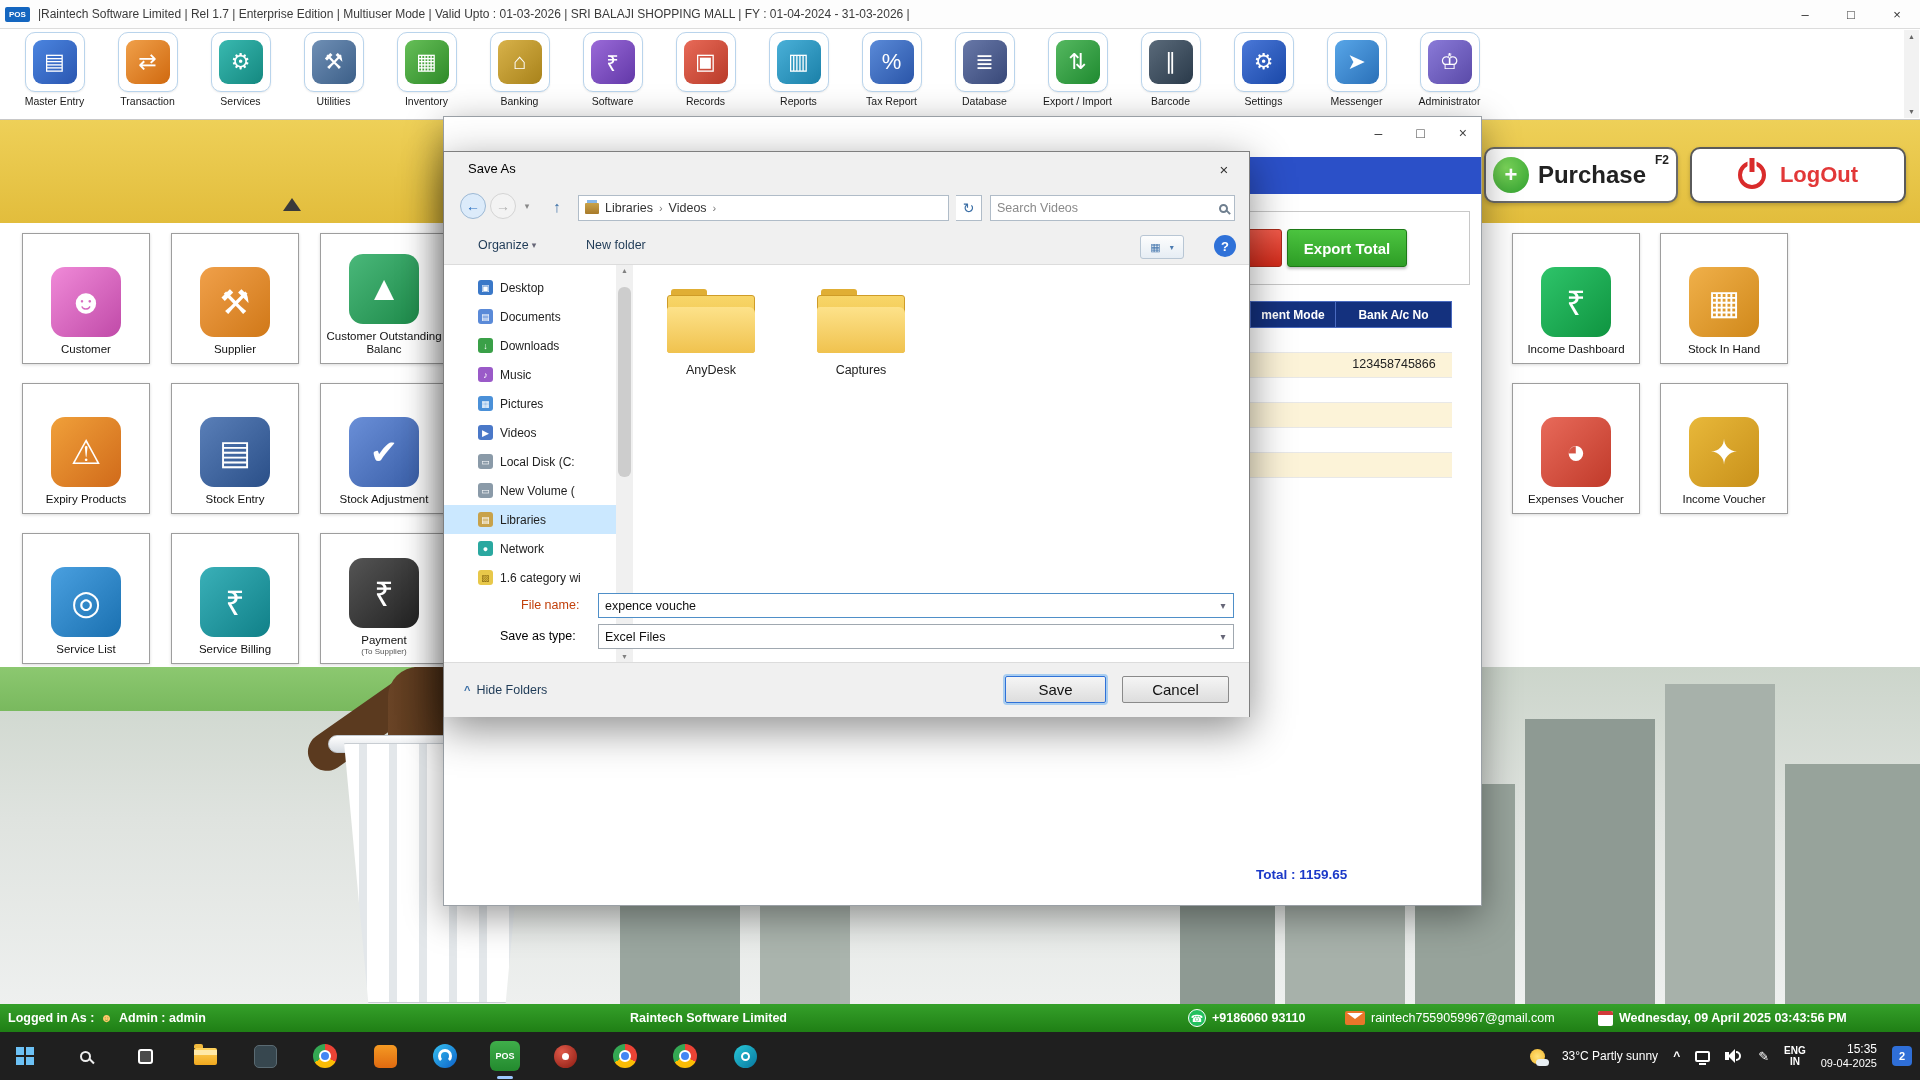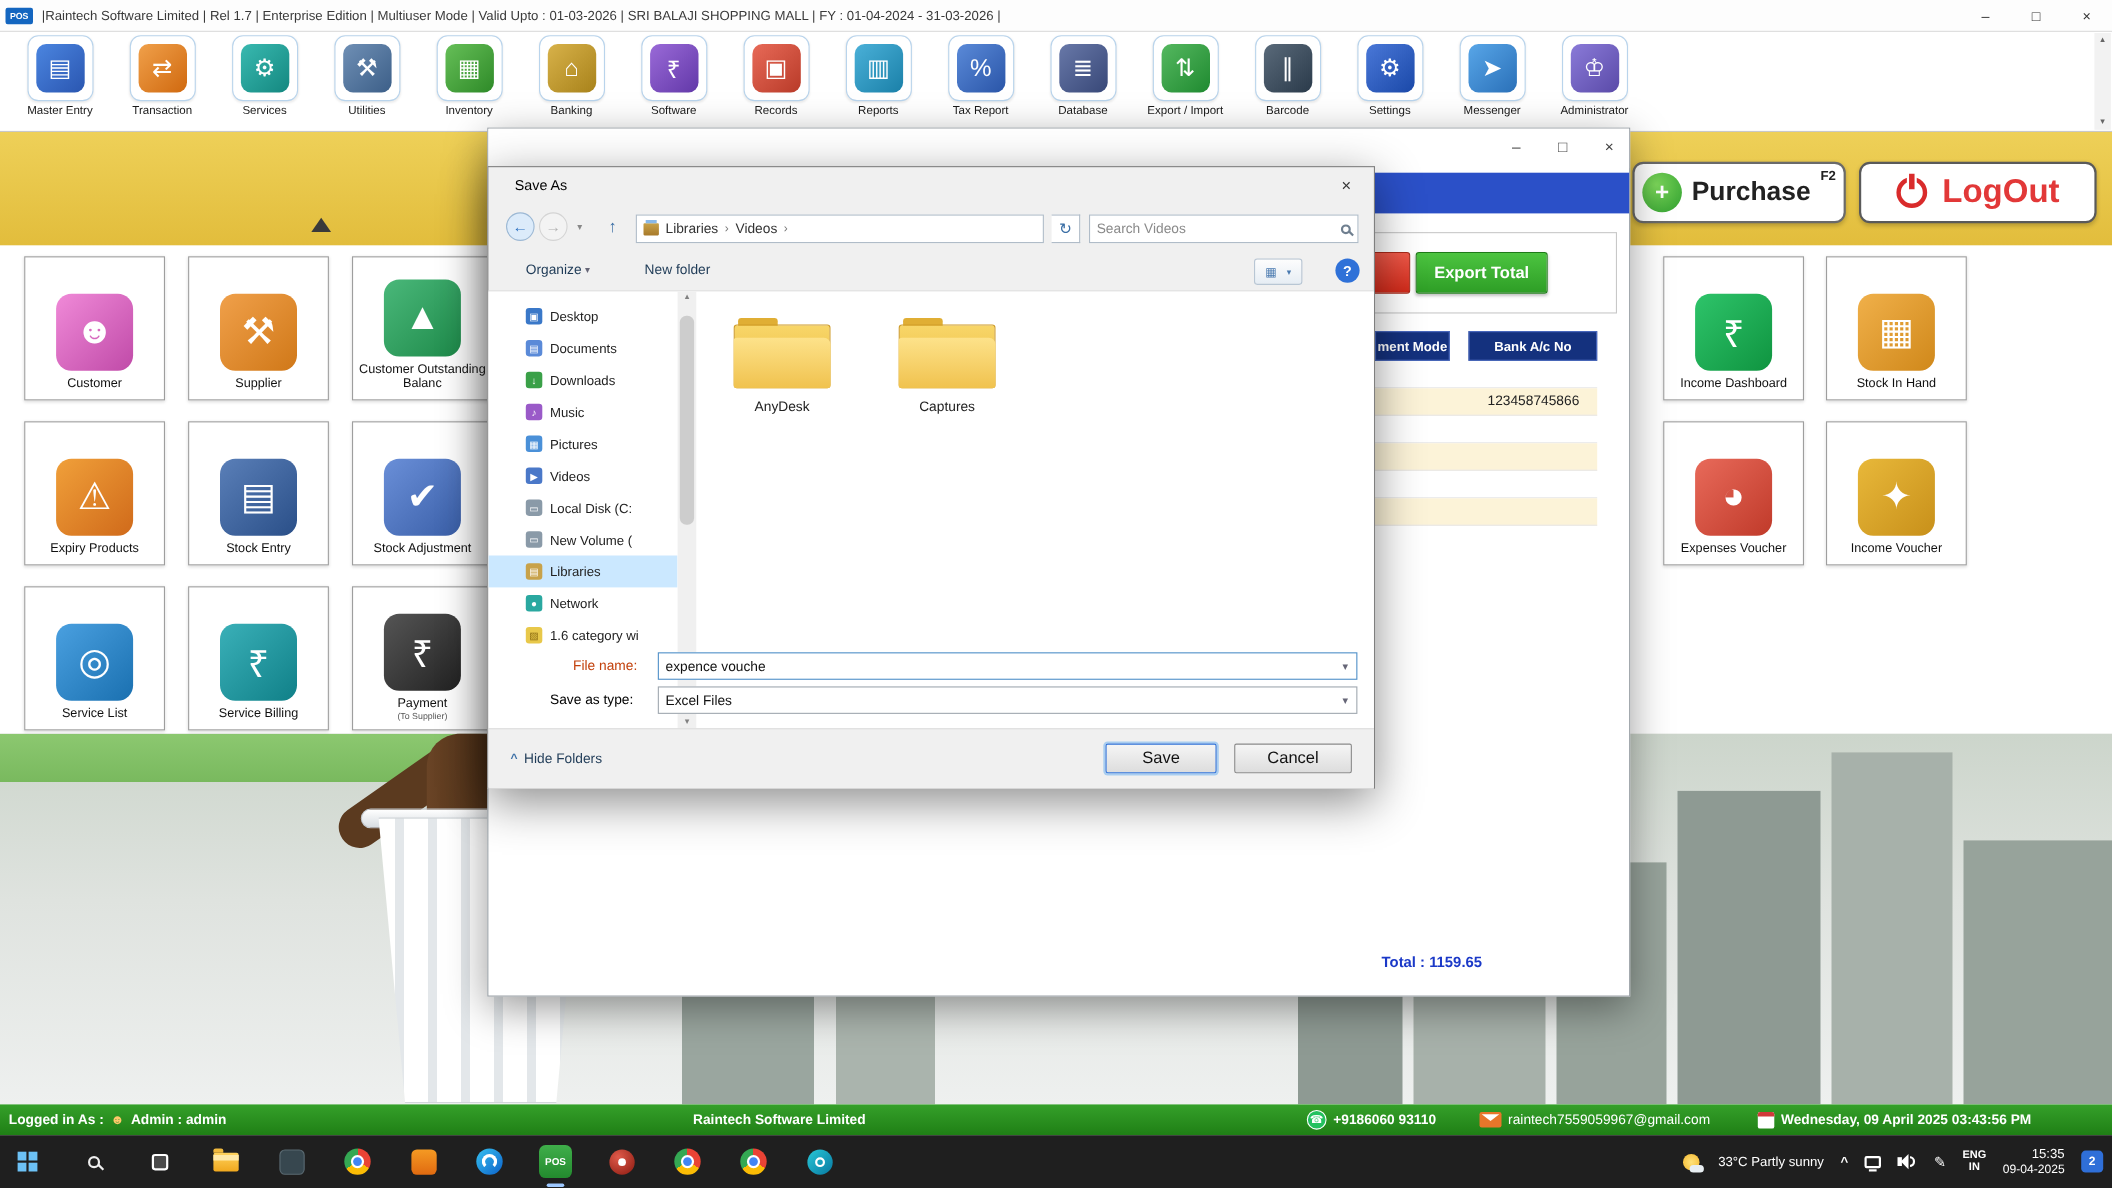--- a/index.html
+++ b/index.html
@@ -63,21 +63,21 @@
 .t13{background:linear-gradient(135deg,#e8b83a,#c8901a)}
 
 
 #btn-purchase{left:1484px;top:147px;width:194px;height:56px;background:#fff;border:2px solid #6a6a6a;border-radius:10px;display:flex;align-items:center;justify-content:center;gap:9px;z-index:2;cursor:pointer;box-shadow:0 2px 4px rgba(0,0,0,.2)}
 .purch-ico{width:36px;height:36px;border-radius:50%;background:radial-gradient(circle at 35% 30%,#7cd65a,#2e9e2e);display:flex;align-items:center;justify-content:center;color:#fff;font-size:22px;font-weight:bold}
 #purch-text{font-size:24px;font-weight:bold;color:#222}
 #purch-key{font-size:12px;font-weight:bold;color:#222;align-self:flex-start;margin-top:4px}
 #btn-logout{left:1690px;top:147px;width:216px;height:56px;background:#fff;border:2px solid #5a5a5a;border-radius:10px;display:flex;align-items:center;justify-content:center;gap:14px;z-index:2;cursor:pointer;box-shadow:0 2px 4px rgba(0,0,0,.2)}
 .power-ico{width:28px;height:28px;border:4px solid #d92b2b;border-radius:50%;position:relative}
 .power-ico:before{content:"";position:absolute;left:50%;top:-9px;transform:translateX(-50%);width:5px;height:14px;background:#d92b2b;border:2px solid #fff;border-radius:2px}
-#logout-text{font-size:30px;font-weight:bold;color:#e23838}
+#logout-text{font-size:22px;font-weight:bold;color:#e23838}
 
 
 #dlg-export{left:443px;top:116px;width:1039px;height:790px;background:#fff;border:1px solid #9aa0a6;box-shadow:0 10px 35px rgba(0,0,0,.4);z-index:5}
 #dlg-export .dtitle{position:absolute;left:0;top:0;width:100%;height:36px;background:#fff}
 #dlg-export .dctrls{position:absolute;right:14px;top:8px;display:flex;gap:34px;font-size:14px;color:#444}
 #dlg-export .blueband{position:absolute;left:0;top:40px;width:100%;height:37px;background:#2b50c8}
 #dlg-export .panel{position:absolute;left:10px;top:94px;width:1016px;height:74px;background:#fff;border:1px solid #c8c8c8}
 #btn-red{position:absolute;left:793px;top:112px;width:45px;height:38px;background:linear-gradient(#f05a4a,#d02a1a);border:1px solid #a82a1a;border-radius:3px;cursor:pointer}
 #btn-export-excel{position:absolute;left:843px;top:112px;width:120px;height:38px;background:linear-gradient(#4cc440,#2e9e26);border:1px solid #1e7a18;border-radius:3px;color:#fff;font-size:15px;font-weight:bold;display:flex;align-items:center;justify-content:center;cursor:pointer;box-shadow:0 2px 3px rgba(0,0,0,.25)}
 .exp-th{position:absolute;top:184px;height:27px;background:#14317e;color:#fff;font-size:12px;font-weight:bold;display:flex;align-items:center;justify-content:center;border:1px solid #4a6ac0}
@@ -399,21 +399,21 @@
   <div class="dtitle"></div>
   <div class="dctrls">
     <span>–</span>
     <span>□</span>
     <span>×</span>
   </div>
   <div class="blueband"></div>
   <div class="panel"></div>
   <div id="btn-red"></div>
   <div id="btn-export-excel">Export Total</div>
-  <div class="exp-th" style="left:806px;width:68px">ment Mode</div>
+  <div class="exp-th" style="left:806px;width:86px">ment Mode</div>
   <div class="exp-th" style="left:891px;width:117px">Bank A/c No</div>
   <div class="exp-row" style="top:211px"></div>
   <div class="exp-row cream" style="top:236px"></div>
   <div class="exp-row" style="top:261px"></div>
   <div class="exp-row cream" style="top:286px"></div>
   <div class="exp-row" style="top:311px"></div>
   <div class="exp-row cream" style="top:336px"></div>
   <div id="exp-cell">123458745866</div>
   <div id="exp-total">Total : 1159.65</div>
 </div>

